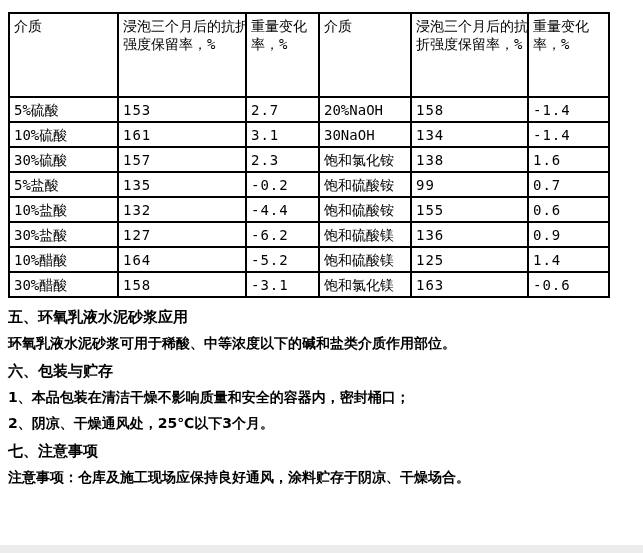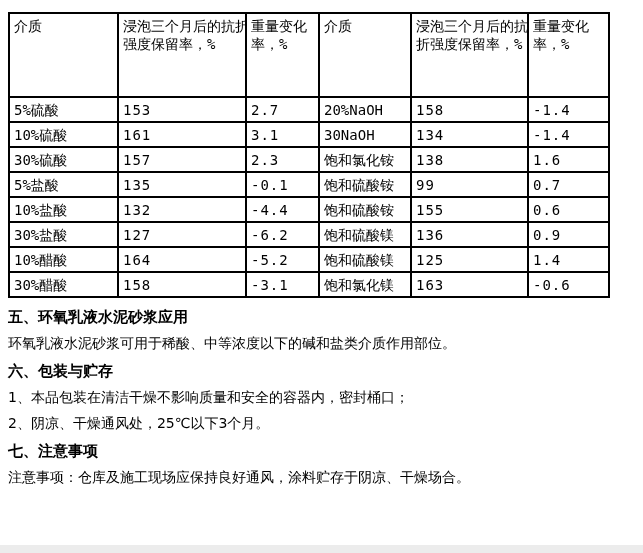--- a/index.html
+++ b/index.html
@@ -54,20 +54,21 @@
   .sec-title {
     font-weight: bold;
     font-size: 15px;
     line-height: 20px;
     margin: 8px 0 7px 0;
   }
   .sec-body {
     font-size: 14px;
     line-height: 19px;
     margin: 6px 0 7px 0;
+    font-weight: bold;
   }
   .bottom-strip {
     position: absolute;
     left: 0;
     bottom: 0;
     width: 643px;
     height: 8px;
     background: #ececec;
   }
 </style>
@@ -118,21 +119,21 @@
         <td>30%硫酸</td>
         <td class="num">157</td>
         <td class="num">2.3</td>
         <td>饱和氯化铵</td>
         <td class="num">138</td>
         <td class="num">1.6</td>
       </tr>
       <tr class="data-row">
         <td>5%盐酸</td>
         <td class="num">135</td>
-        <td class="num">-0.1</td>
+        <td class="num">-0.2</td>
         <td>饱和硫酸铵</td>
         <td class="num">99</td>
         <td class="num">0.7</td>
       </tr>
       <tr class="data-row">
         <td>10%盐酸</td>
         <td class="num">132</td>
         <td class="num">-4.4</td>
         <td>饱和硫酸铵</td>
         <td class="num">155</td>

